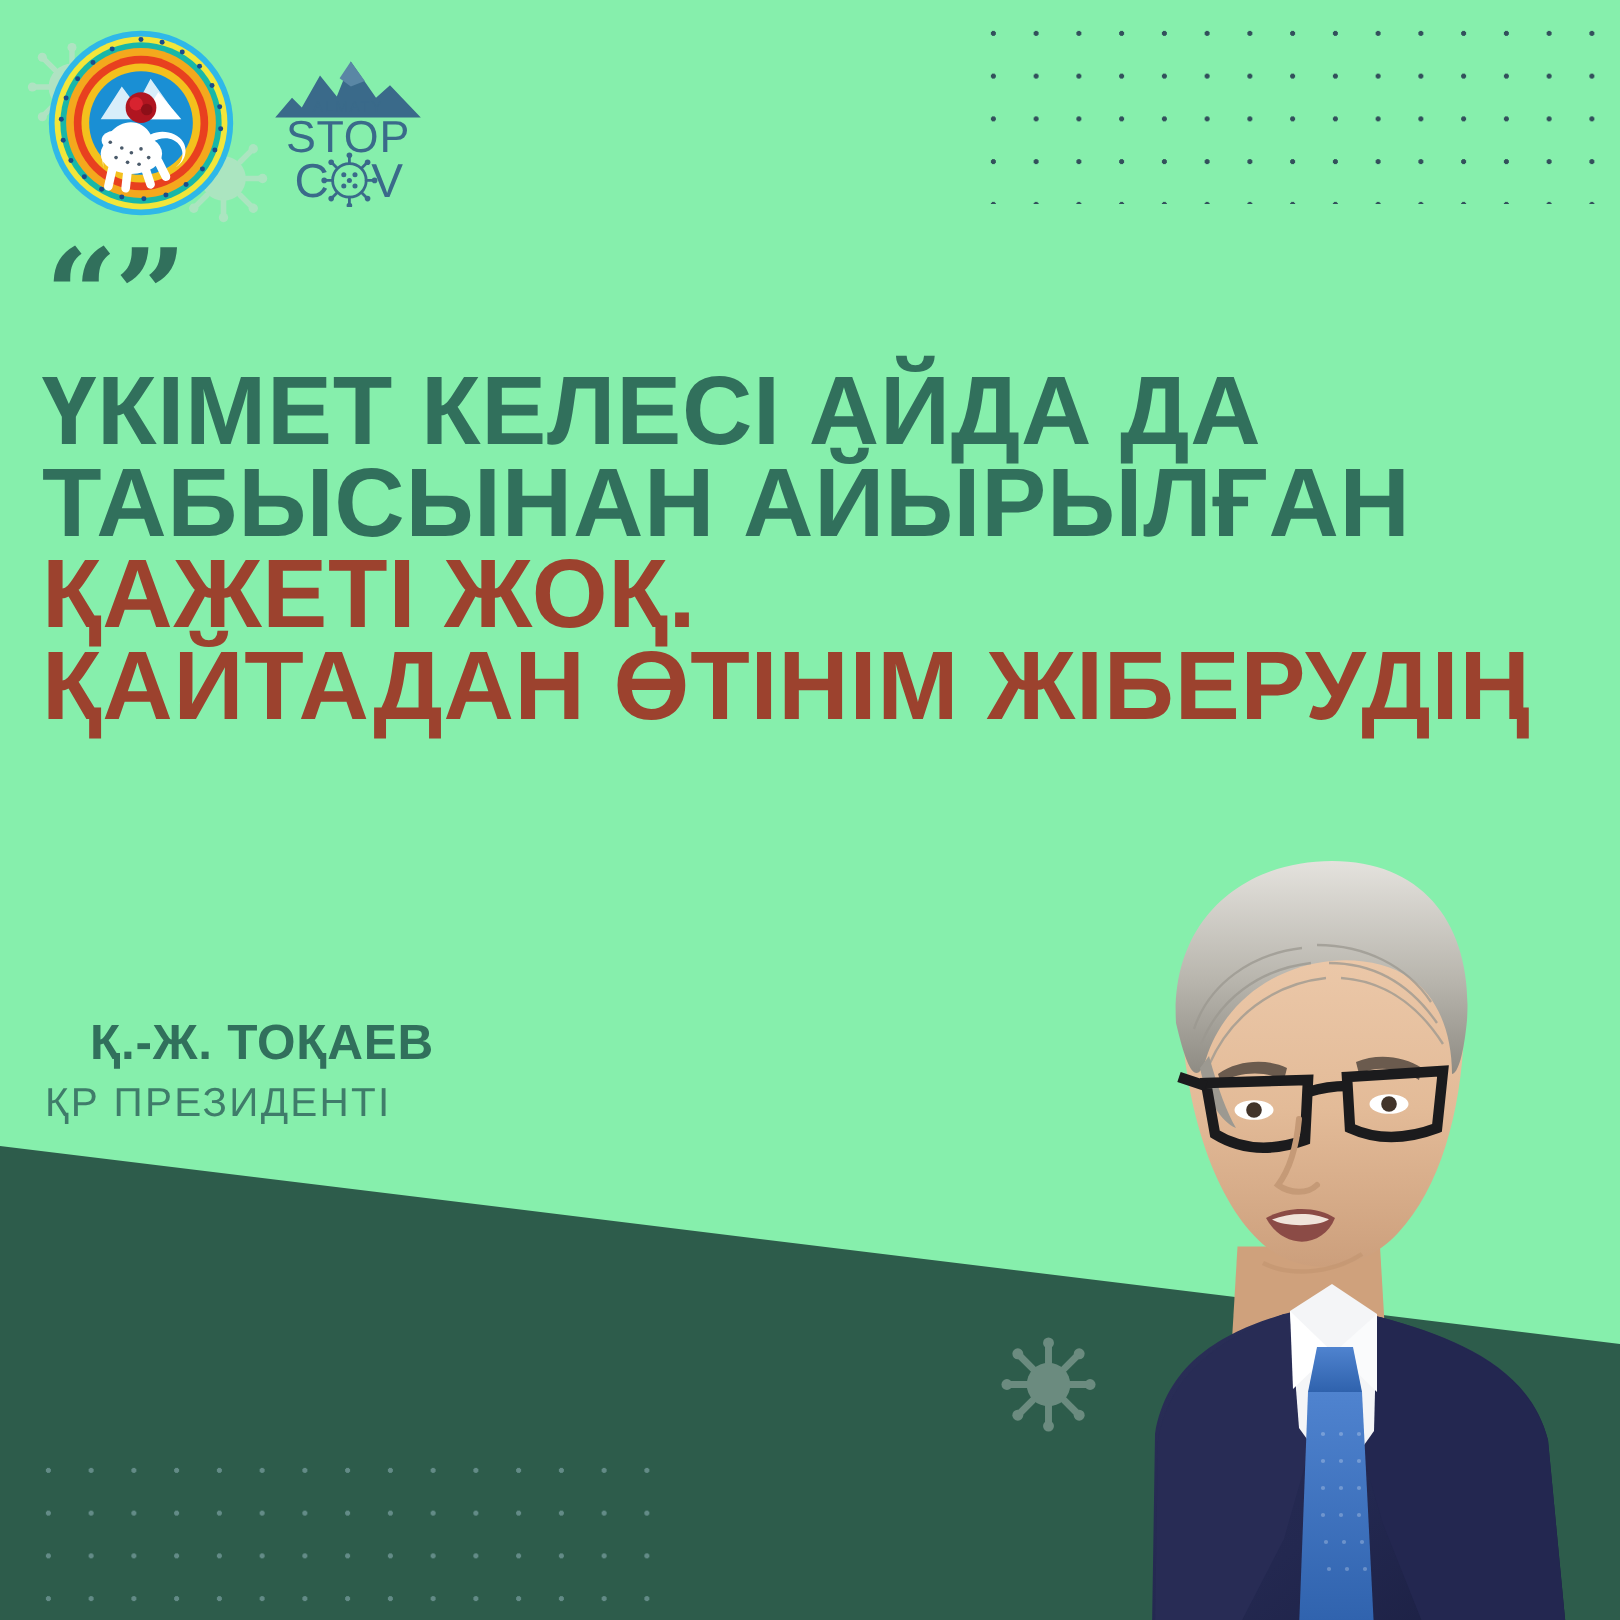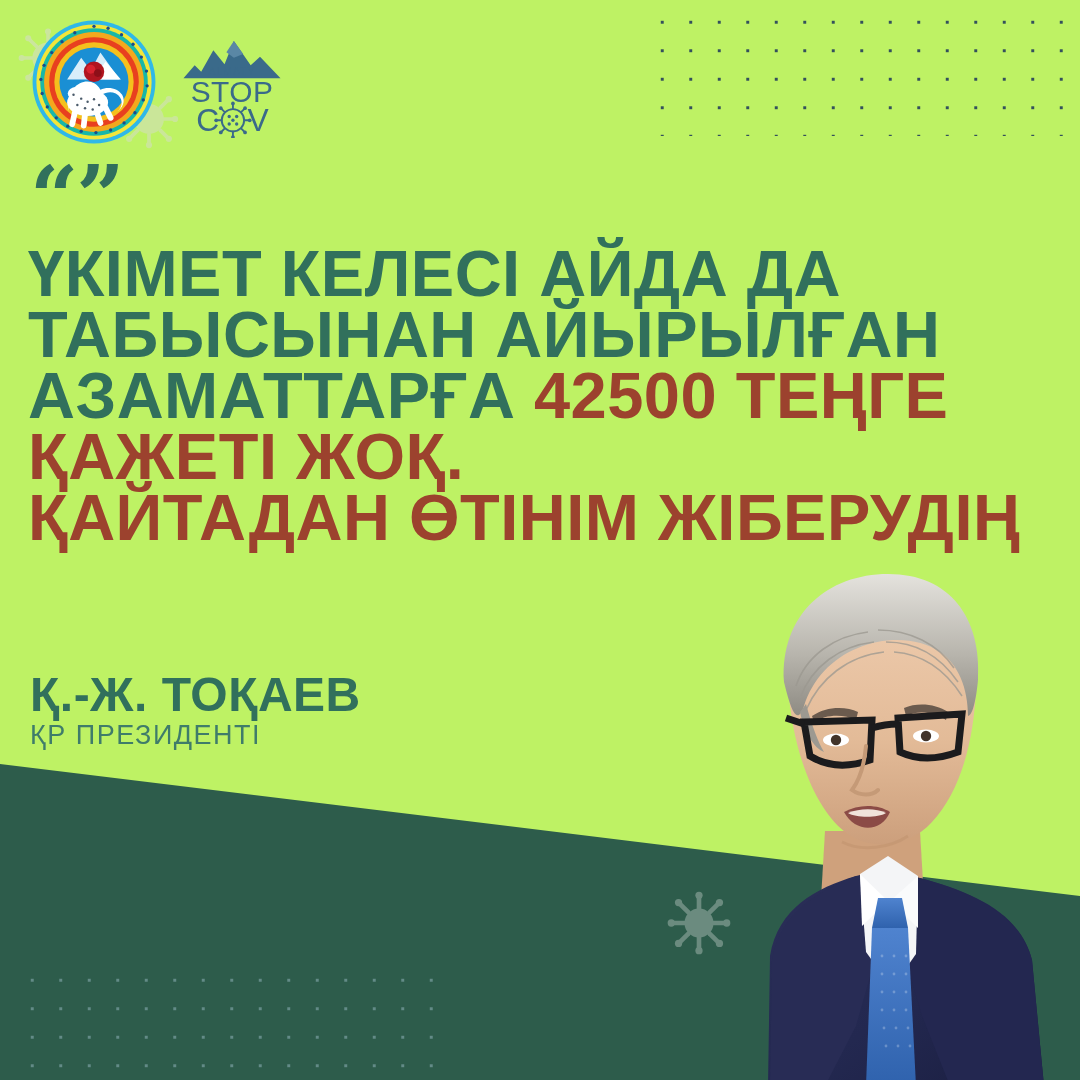--- a/index.html
+++ b/index.html
@@ -6,21 +6,21 @@
   html,body{margin:0;padding:0;}
   body{
     width:1080px;height:1080px;
     background:#efefee;
     font-family:"Liberation Sans","DejaVu Sans",sans-serif;
     overflow:hidden;
   }
   #card{
     position:relative;
     width:1080px;height:1080px;
-    background:#bef264;
+    background:#86efac;
     overflow:hidden;
   }
 
   
   .virus-wm{position:absolute;opacity:.5;}
 
   
   #dots-topright{
     position:absolute;left:648px;top:8px;width:440px;height:128px;
     background-image:radial-gradient(#33505c 1.6px, transparent 1.7px);
@@ -60,21 +60,21 @@
     letter-spacing:.5px;
     white-space:nowrap;
     font-family:"Liberation Sans","DejaVu Sans",sans-serif;
   }
   .g{color:#31705c;}
   .r{color:#9c422e;}
 
   
   #attrib{position:absolute;left:30px;top:672px;}
   #attrib .name{
-    font-size:48px;font-weight:700;color:#31705c;letter-spacing:.5px;line-height:46px;
+    font-size:33px;font-weight:700;color:#31705c;letter-spacing:.5px;line-height:46px;margin-left:30px;
   }
   #attrib .role{
     font-size:27px;font-weight:400;color:#3f7c6a;letter-spacing:1.5px;line-height:34px;
   }
 
   
   #green-band{
     position:absolute;left:0;top:0;width:1080px;height:1080px;
     pointer-events:none;
   }
@@ -250,23 +250,20 @@
   <div id="quote-marks">“”</div>
 
   <div id="quote">
     <div class="ln">
       <span class="g">ҮКІМЕТ КЕЛЕСІ АЙДА ДА</span>
     </div>
     <div class="ln">
       <span class="g">ТАБЫСЫНАН АЙЫРЫЛҒАН</span>
     </div>
     <div class="ln">
-      <span class="g">АЗАМАТТАРҒА </span><span class="r">42500 ТЕҢГЕ</span>
-    </div>
-    <div class="ln">
       <span class="r">ҚАЖЕТІ ЖОҚ.</span>
     </div>
     <div class="ln">
       <span class="r">ҚАЙТАДАН ӨТІНІМ ЖІБЕРУДІҢ</span>
     </div>
   </div>
 
   <div id="attrib">
     <div class="name">Қ.-Ж. ТОҚАЕВ</div>
     <div class="role">ҚР ПРЕЗИДЕНТІ</div>

